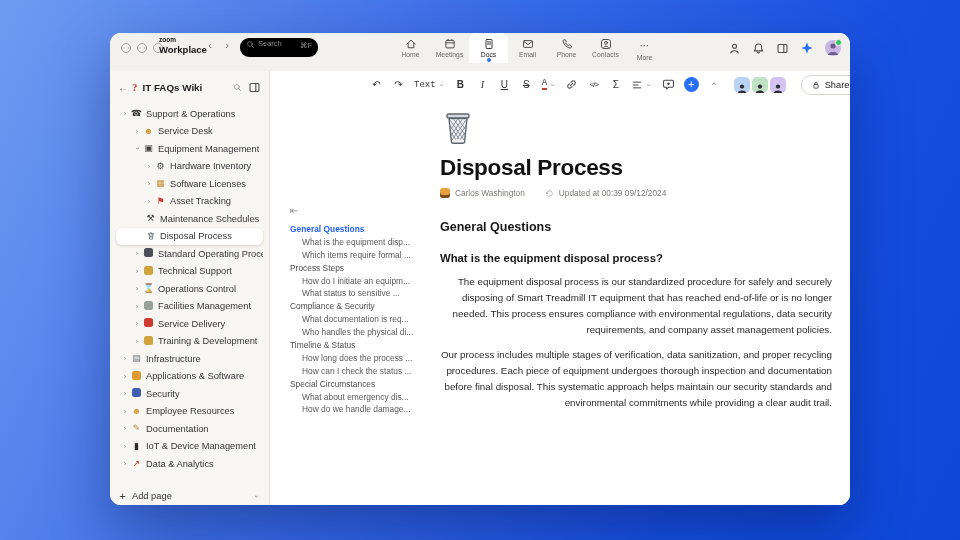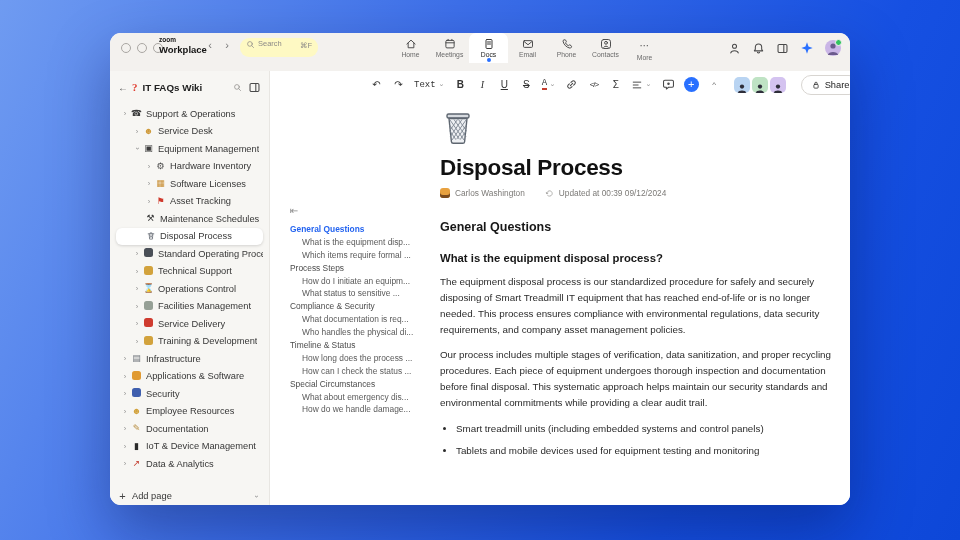--- a/index.html
+++ b/index.html
@@ -9,21 +9,21 @@
   .window{position:absolute;left:110px;top:33px;width:740px;height:472px;background:#fff;
     border-radius:11px;box-shadow:0 25px 60px rgba(0,10,60,.35);overflow:hidden;}
   
   .titlebar{position:relative;height:38px;background:#f3f1ee;}
   .tl-group{position:absolute;left:11px;top:10px;display:flex;gap:6px;}
   .tl{width:8px;height:8px;border-radius:50%;border:1px solid #a9a6a2;}
   .logo{position:absolute;left:49px;top:4px;line-height:1;color:#141414;}
   .logo .lt{font-size:6.5px;font-weight:700;display:block;}
   .logo .lb{font-size:9.5px;font-weight:700;display:block;margin-top:1px;}
   .navchev{position:absolute;top:6px;font-size:11px;color:#777;width:14px;text-align:center;cursor:default;}
-  .search-pill{position:absolute;left:130px;top:5px;width:78px;height:19px;background:#fef9c3;
+  .search-pill{position:absolute;left:130px;top:5px;width:78px;height:19px;background:#000000;
     border-radius:9px;display:flex;align-items:flex-start;padding:2px 6px 0 6px;box-sizing:border-box;gap:3px;}
   .search-pill .ph{font-size:7.5px;color:#8d8b88;width:26px;line-height:7.5px;}
   .search-pill .sc{font-size:7.5px;color:#8d8b88;margin-left:auto;margin-top:1px;}
   .tabs{position:absolute;left:281px;top:0;height:30px;display:flex;}
   .tab{width:39px;height:30px;display:flex;flex-direction:column;align-items:center;justify-content:center;
     gap:1px;position:relative;cursor:pointer;}
   .tab .tlabel{font-size:6.8px;color:#6a6a6a;}
   .tab.active{background:#fff;border-radius:7px 7px 0 0;}
   .tab.active .tlabel{color:#222;}
   .tab .dot{position:absolute;bottom:1.5px;left:50%;margin-left:-2px;width:4px;height:4px;border-radius:50%;background:#2970ff;display:none;}
@@ -80,21 +80,21 @@
   
   .doc{margin-left:170px;width:392px;padding-top:13px;}
   .doc-emoji{width:32px;height:34px;margin-left:2px;cursor:default;}
   .doc-title{font-size:22.5px;font-weight:700;color:#111;letter-spacing:-.3px;margin-top:10px;}
   .byline{display:flex;align-items:center;gap:5px;margin-top:7px;font-size:8.3px;color:#7c7a77;}
   .byline .bav{width:10px;height:10px;border-radius:3px;background:#e8a13f;display:inline-block;flex:none;
     box-shadow:inset 0 -3px 0 #7a4a1e;}
   .byline .sp{width:10px;}
   .h2{font-size:12.5px;font-weight:700;color:#171717;margin-top:22px;}
   .h3{font-size:11.3px;font-weight:700;color:#171717;margin-top:18px;}
-  .para{font-size:9.8px;color:#2b2b2b;line-height:1.62;margin-top:10px;}
+  .para{font-size:9.8px;color:#2b2b2b;line-height:1.62;margin-top:10px;text-align:right;}
   .h3b{margin-top:34px;}
   ul.blist{margin:12px 0 0 16px;padding:0;}
   ul.blist li{font-size:9.8px;color:#2b2b2b;margin-bottom:11.5px;}
   svg{display:block;}
 </style>
 </head>
 <body>
 
 <div class="window">
 
@@ -472,21 +472,17 @@
                 <path d="M3.2 8a4.8 4.8 0 1 1 1.4 3.4"></path>
                 <path d="M3.2 8L2.4 6.2M3.2 8l1.9-.6"></path>
               </svg>
             </span>
           <span>Updated at 00:39 09/12/2024</span>
         </div>
         <div class="h2">General Questions</div>
         <div class="h3">What is the equipment disposal process?</div>
         <div class="para">The equipment disposal process is our standardized procedure for safely and securely disposing of Smart Treadmill IT equipment that has reached end-of-life or is no longer needed. This process ensures compliance with environmental regulations, data security requirements, and company asset management policies.</div>
         <div class="para">Our process includes multiple stages of verification, data sanitization, and proper recycling procedures. Each piece of equipment undergoes thorough inspection and documentation before final disposal. This systematic approach helps maintain our security standards and environmental commitments while providing a clear audit trail.</div>
-        <ul class="blist" id="bullets">
-            <li>Smart treadmill units (including embedded systems and control panels)</li>
-            <li>Tablets and mobile devices used for equipment testing and monitoring</li>
-          </ul>
       </div>
 
     </div>
   </div>
 </div>
 
 </body></html>

